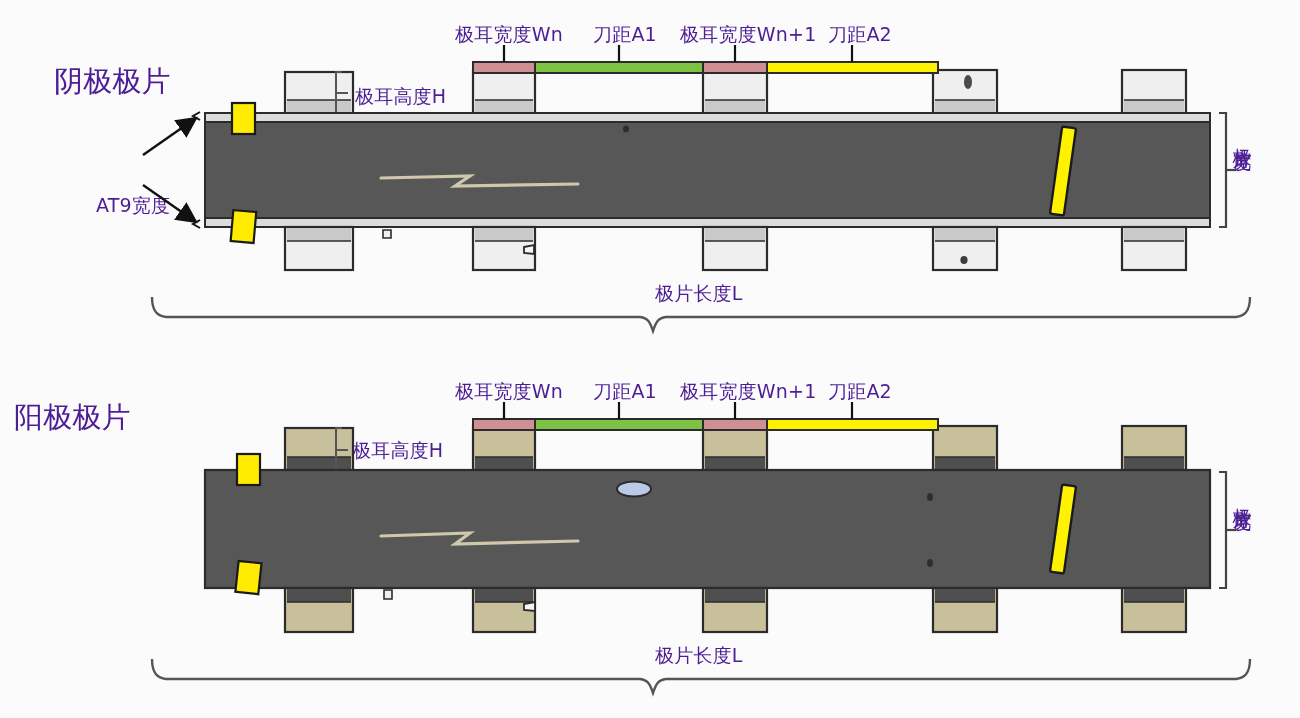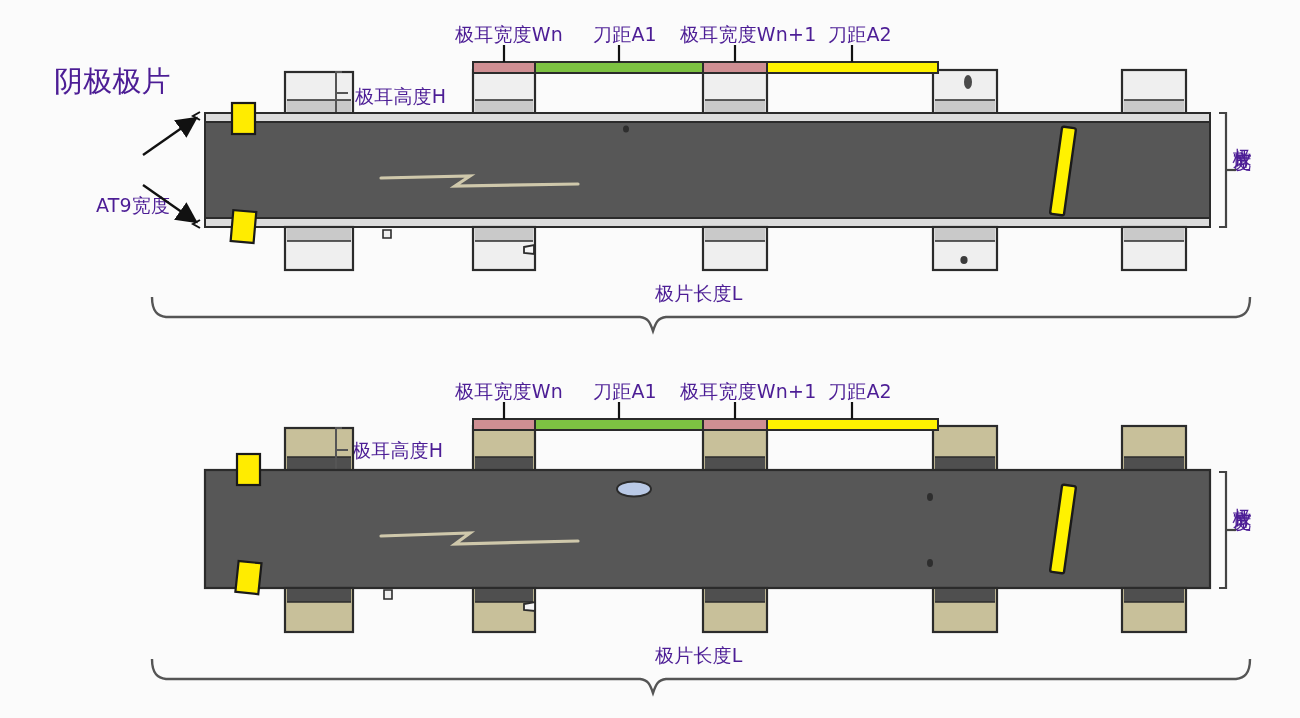--- a/index.html
+++ b/index.html
@@ -43,20 +43,21 @@
     height: 718px;
     overflow: visible;
   }
 </style>
 </head>
 <body>
 
 <div class="stage">
 
   <div class="lbl big" style="left:14px; top:62px;margin-left:40px;">阴极极片</div>
+  <div class="lbl big" style="left:14px; top:398px;">阳极极片</div>
 
   <div class="lbl" style="left:455px; top:22px;">极耳宽度Wn</div>
   <div class="lbl" style="left:593px; top:22px;">刀距A1</div>
   <div class="lbl" style="left:680px; top:22px;">极耳宽度Wn+1</div>
   <div class="lbl" style="left:828px; top:22px;">刀距A2</div>
   <div class="lbl" style="left:355px; top:84px;">极耳高度H</div>
   <div class="lbl" style="left:96px; top:162px;margin-top:31px;">AT9宽度</div>
   <div class="lbl vert" style="left:1232px; top:133px;">极片宽度</div>
   <div class="lbl" style="left:655px; top:281px;">极片长度L</div>
 

